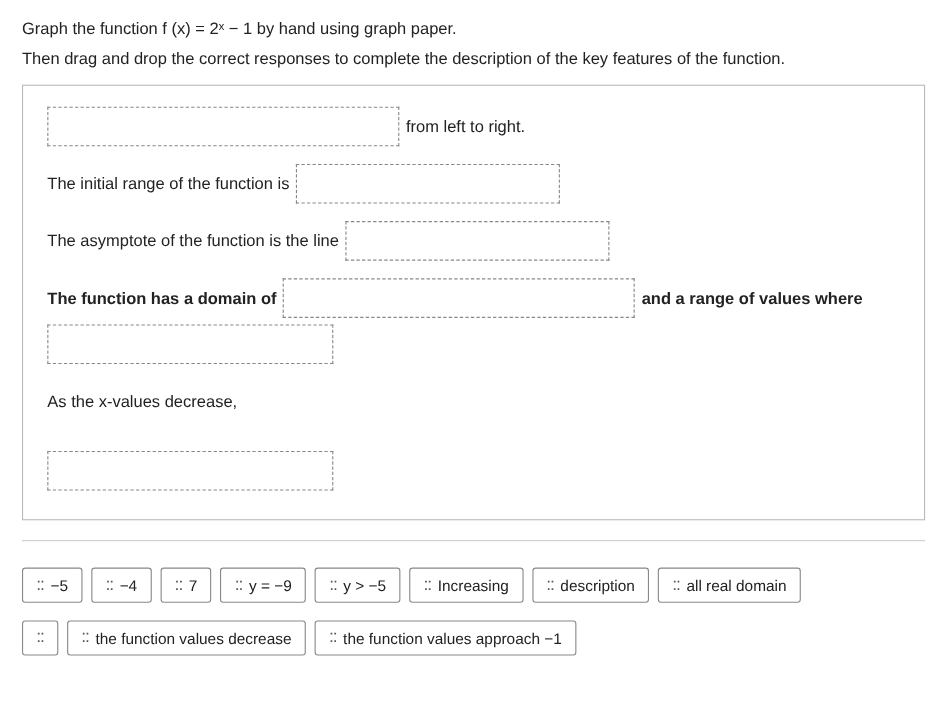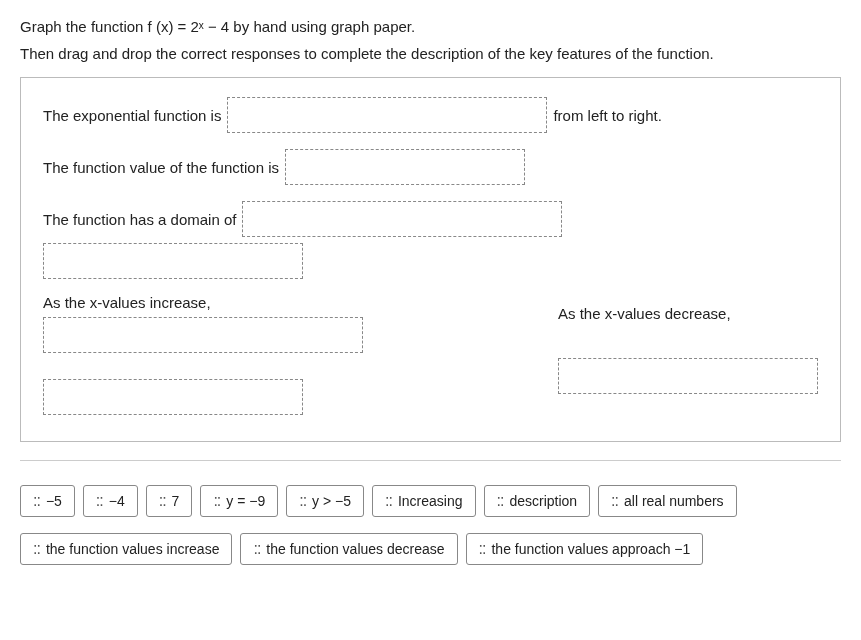--- a/index.html
+++ b/index.html
@@ -49,20 +49,21 @@
       min-width: 320px;
     }
     .drop-box-medium {
       min-width: 240px;
     }
     .multi-line-row {
       margin-bottom: 14px;
     }
     .multi-line-row .sentence-row {
       margin-bottom: 4px;
+      font-weight: bold;
     }
     .drop-box-full {
       display: block;
       border: 1.5px dashed #888;
       min-width: 260px;
       width: 260px;
       height: 36px;
       background: #fff;
       margin-top: 6px;
     }
@@ -105,56 +106,53 @@
     .divider-line {
       border: none;
       border-top: 1.5px solid #ccc;
       margin: 14px 0 14px 0;
     }
   </style>
 </head>
 <body>
 
 <div class="instructions">
-  <p>Graph the function f (x) = 2ˣ − 4 by hand using graph paper.</p>
+  <p>Graph the function f (x) = 2ˣ − 1 by hand using graph paper.</p>
   <p>Then drag and drop the correct responses to complete the description of the key features of the function.</p>
 </div>
 
 <div class="main-area">
 
   <div class="sentence-row">
-    <span class="sentence-text">The exponential function is</span>
     <div class="drop-box drop-box-wide"></div>
     <span class="sentence-text">from left to right.</span>
   </div>
 
   <div class="sentence-row">
-    <span class="sentence-text">The function value of the function is</span>
+    <span class="sentence-text">The initial range of the function is</span>
     <div class="drop-box drop-box-medium"></div>
   </div>
 
+  <div class="sentence-row">
+    <span class="sentence-text">The asymptote of the function is the line</span>
+    <div class="drop-box drop-box-medium"></div>
+  </div>
 
   <div class="multi-line-row">
     <div class="sentence-row">
       <span class="sentence-text">The function has a domain of</span>
       <div class="drop-box drop-box-wide"></div>
+      <span class="sentence-text">and a range of values where</span>
     </div>
     <div class="sentence-row">
       <div class="drop-box drop-box-medium" style="min-width:260px;width:260px;"></div>
     </div>
   </div>
 
   <div class="two-col-row">
-    <div class="col-left">
-      <div class="sentence-row">
-        <span class="sentence-text">As the x-values increase,</span>
-        <div class="drop-box drop-box-wide"></div>
-      </div>
-      <div class="drop-box drop-box-full"></div>
-    </div>
     <div class="col-right">
       <div class="sentence-row">
         <span class="sentence-text">As the x-values decrease,</span>
       </div>
       <div class="drop-box drop-box-full"></div>
     </div>
   </div>
 
 </div>
 
@@ -184,27 +182,26 @@
   <div class="chip">
     <span class="chip-dots">::</span>
     <span>Increasing</span>
   </div>
   <div class="chip">
     <span class="chip-dots">::</span>
     <span>description</span>
   </div>
   <div class="chip">
     <span class="chip-dots">::</span>
-    <span>all real numbers</span>
+    <span>all real domain</span>
   </div>
 </div>
 <div class="chips-area" style="margin-top:6px;">
   <div class="chip">
     <span class="chip-dots">::</span>
-    <span>the function values increase</span>
   </div>
   <div class="chip">
     <span class="chip-dots">::</span>
     <span>the function values decrease</span>
   </div>
   <div class="chip">
     <span class="chip-dots">::</span>
     <span>the function values approach −1</span>
   </div>
 </div>

